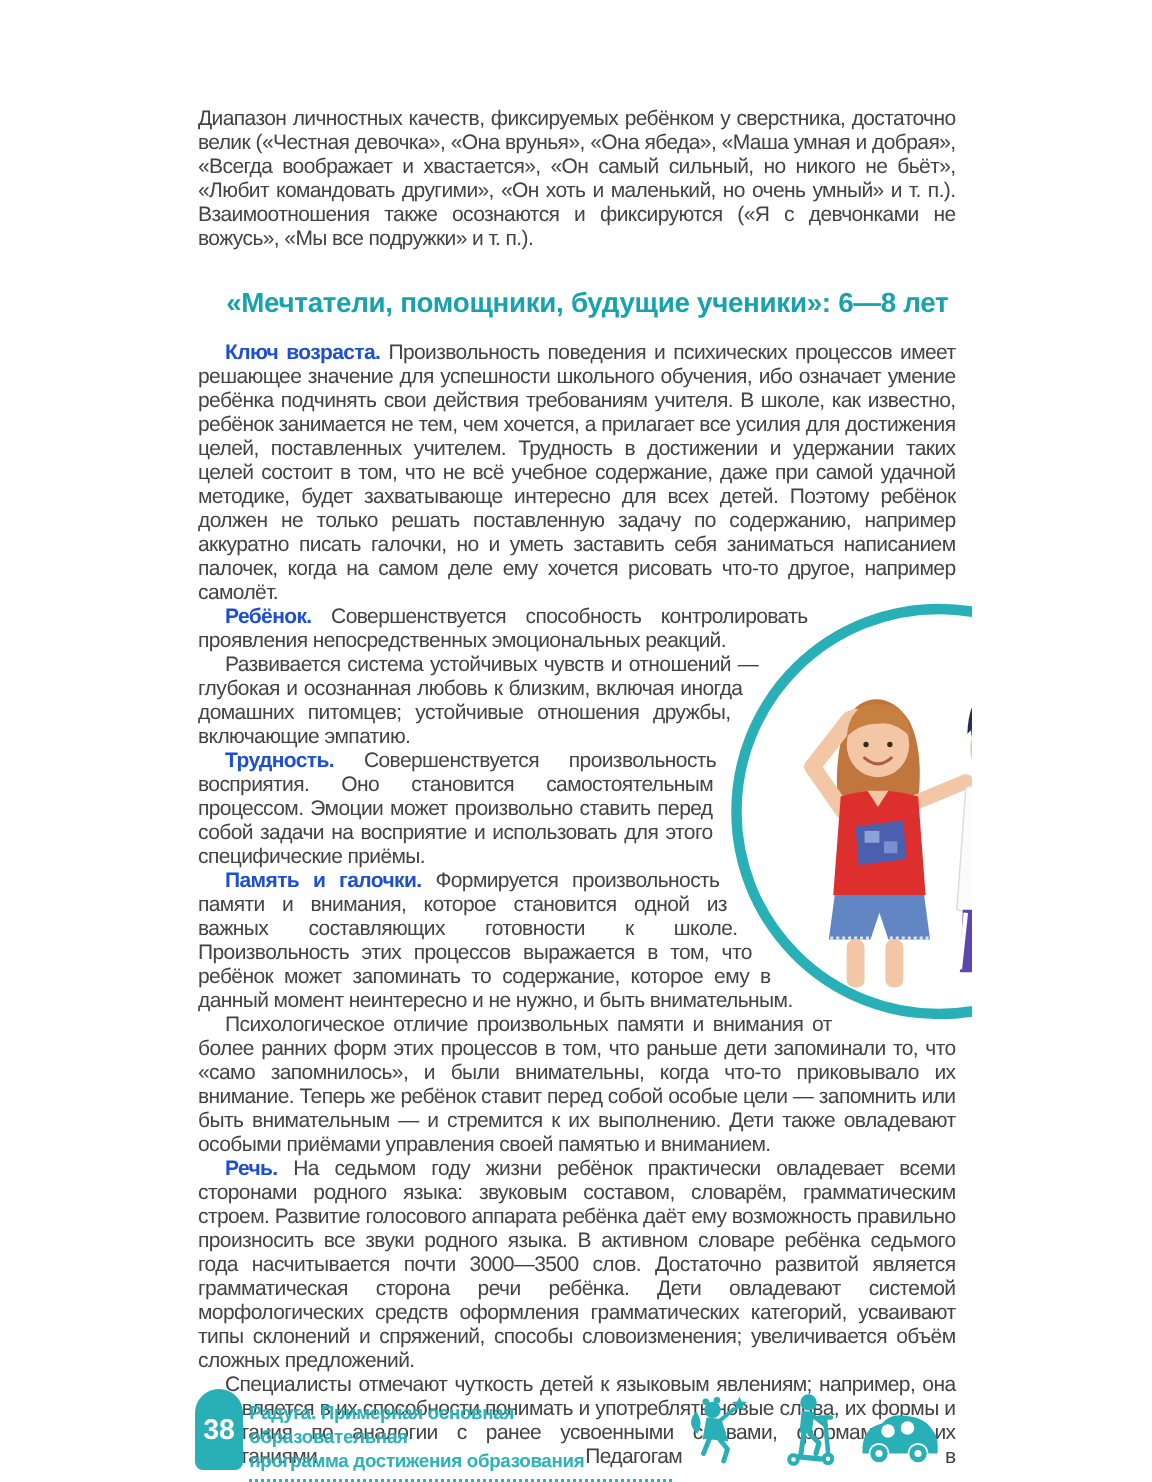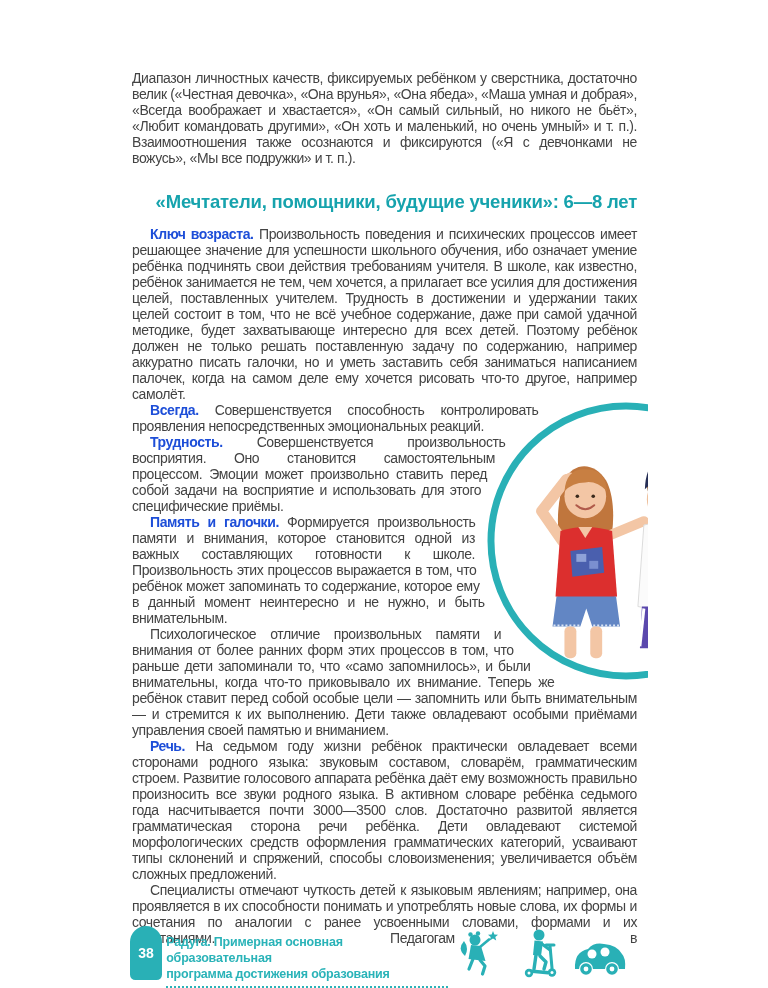--- a/index.html
+++ b/index.html
@@ -28,21 +28,21 @@
   p.body-par.no-indent{text-indent:0;}
   p.body-par.continues{text-align-last:justify;}
   p.body-par b.lead{font-weight:bold;color:#1d4ed8;}
   h1.section-heading{
     margin:24px 0 12px 0;
     padding-left:14px;
     font-size:18.5px;
     line-height:24px;
     font-weight:bold;
     letter-spacing:-0.2px;
-    text-align:right;
+    text-align:center;
     color:#16a3ad;
   }
   
   .photo-float{
     float:right;
     width:278px;height:278px;
     margin:0 -128px 8px 12px;           
     shape-outside:circle(151px at 139px 139px) border-box;
   }
   .photo-float svg{display:block;width:278px;height:278px;}
@@ -51,21 +51,21 @@
   .footer{
     position:absolute;
     left:130px;top:926px;right:20px;
     display:flex;align-items:flex-start;
   }
   .page-badge{
     width:42px;height:54px;
     background:#29b0b6;
     border-radius:21px 21px 7px 7px;
     color:#ffffff;
-    font-weight:bold;font-size:14px;
+    font-weight:bold;font-size:19px;
     text-align:center;
     line-height:1;
     padding-top:0;
     box-sizing:border-box;
     display:flex;align-items:center;justify-content:center;
   }
   .footer-mid{
     margin-left:4px;
     width:368px;
     padding-top:8px;
@@ -148,23 +148,24 @@
           <path d="M70,196 L130,196 L134,226 L106,226 L100,208 L94,226 L66,226 Z" fill="#6286c4"></path>
           <path d="M67,225 L93,225 M107,225 L133,225" stroke="#dce6f4" stroke-width="2" stroke-dasharray="2 2"></path>
           <rect x="78" y="226" width="12" height="32" rx="5" fill="#f3c6a5"></rect>
           <rect x="104" y="226" width="12" height="32" rx="5" fill="#f3c6a5"></rect>
         </g>
 
         <circle cx="140" cy="140" r="136" fill="none" stroke="#29b0b6" stroke-width="7"></circle>
       </svg>
     </div>
 
-    <p class="body-par"><b class="lead">Всегда.</b>
+    <p class="body-par"><b class="lead">Ребёнок.</b>
       <span>Совершенствуется способность контролировать проявления непосредственных эмоциональных реакций.</span></p>
 
+    <p class="body-par"><span>Развивается система устойчивых чувств и отношений — глубокая и осознанная любовь к близким, включая иногда домашних питомцев; устойчивые отношения дружбы, включающие эмпатию.</span></p>
 
     <p class="body-par"><b class="lead">Трудность.</b>
       <span>Совершенствуется произвольность восприятия. Оно становится самостоятельным процессом. Эмоции может произвольно ставить перед собой задачи на восприятие и использовать для этого специфические приёмы.</span></p>
 
     <p class="body-par"><b class="lead">Память и галочки.</b>
       <span>Формируется произвольность памяти и внимания, которое становится одной из важных составляющих готовности к школе. Произвольность этих процессов выражается в том, что ребёнок может запоминать то содержание, которое ему в данный момент неинтересно и не нужно, и быть внимательным.</span></p>
 
     <p class="body-par"><span>Психологическое отличие произвольных памяти и внимания от более ранних форм этих процессов в том, что раньше дети запоминали то, что «само запомнилось», и были внимательны, когда что-то приковывало их внимание. Теперь же ребёнок ставит перед собой особые цели — запомнить или быть внимательным — и стремится к их выполнению. Дети также овладевают особыми приёмами управления своей памятью и вниманием.</span></p>
 
     <p class="body-par"><b class="lead">Речь.</b>

